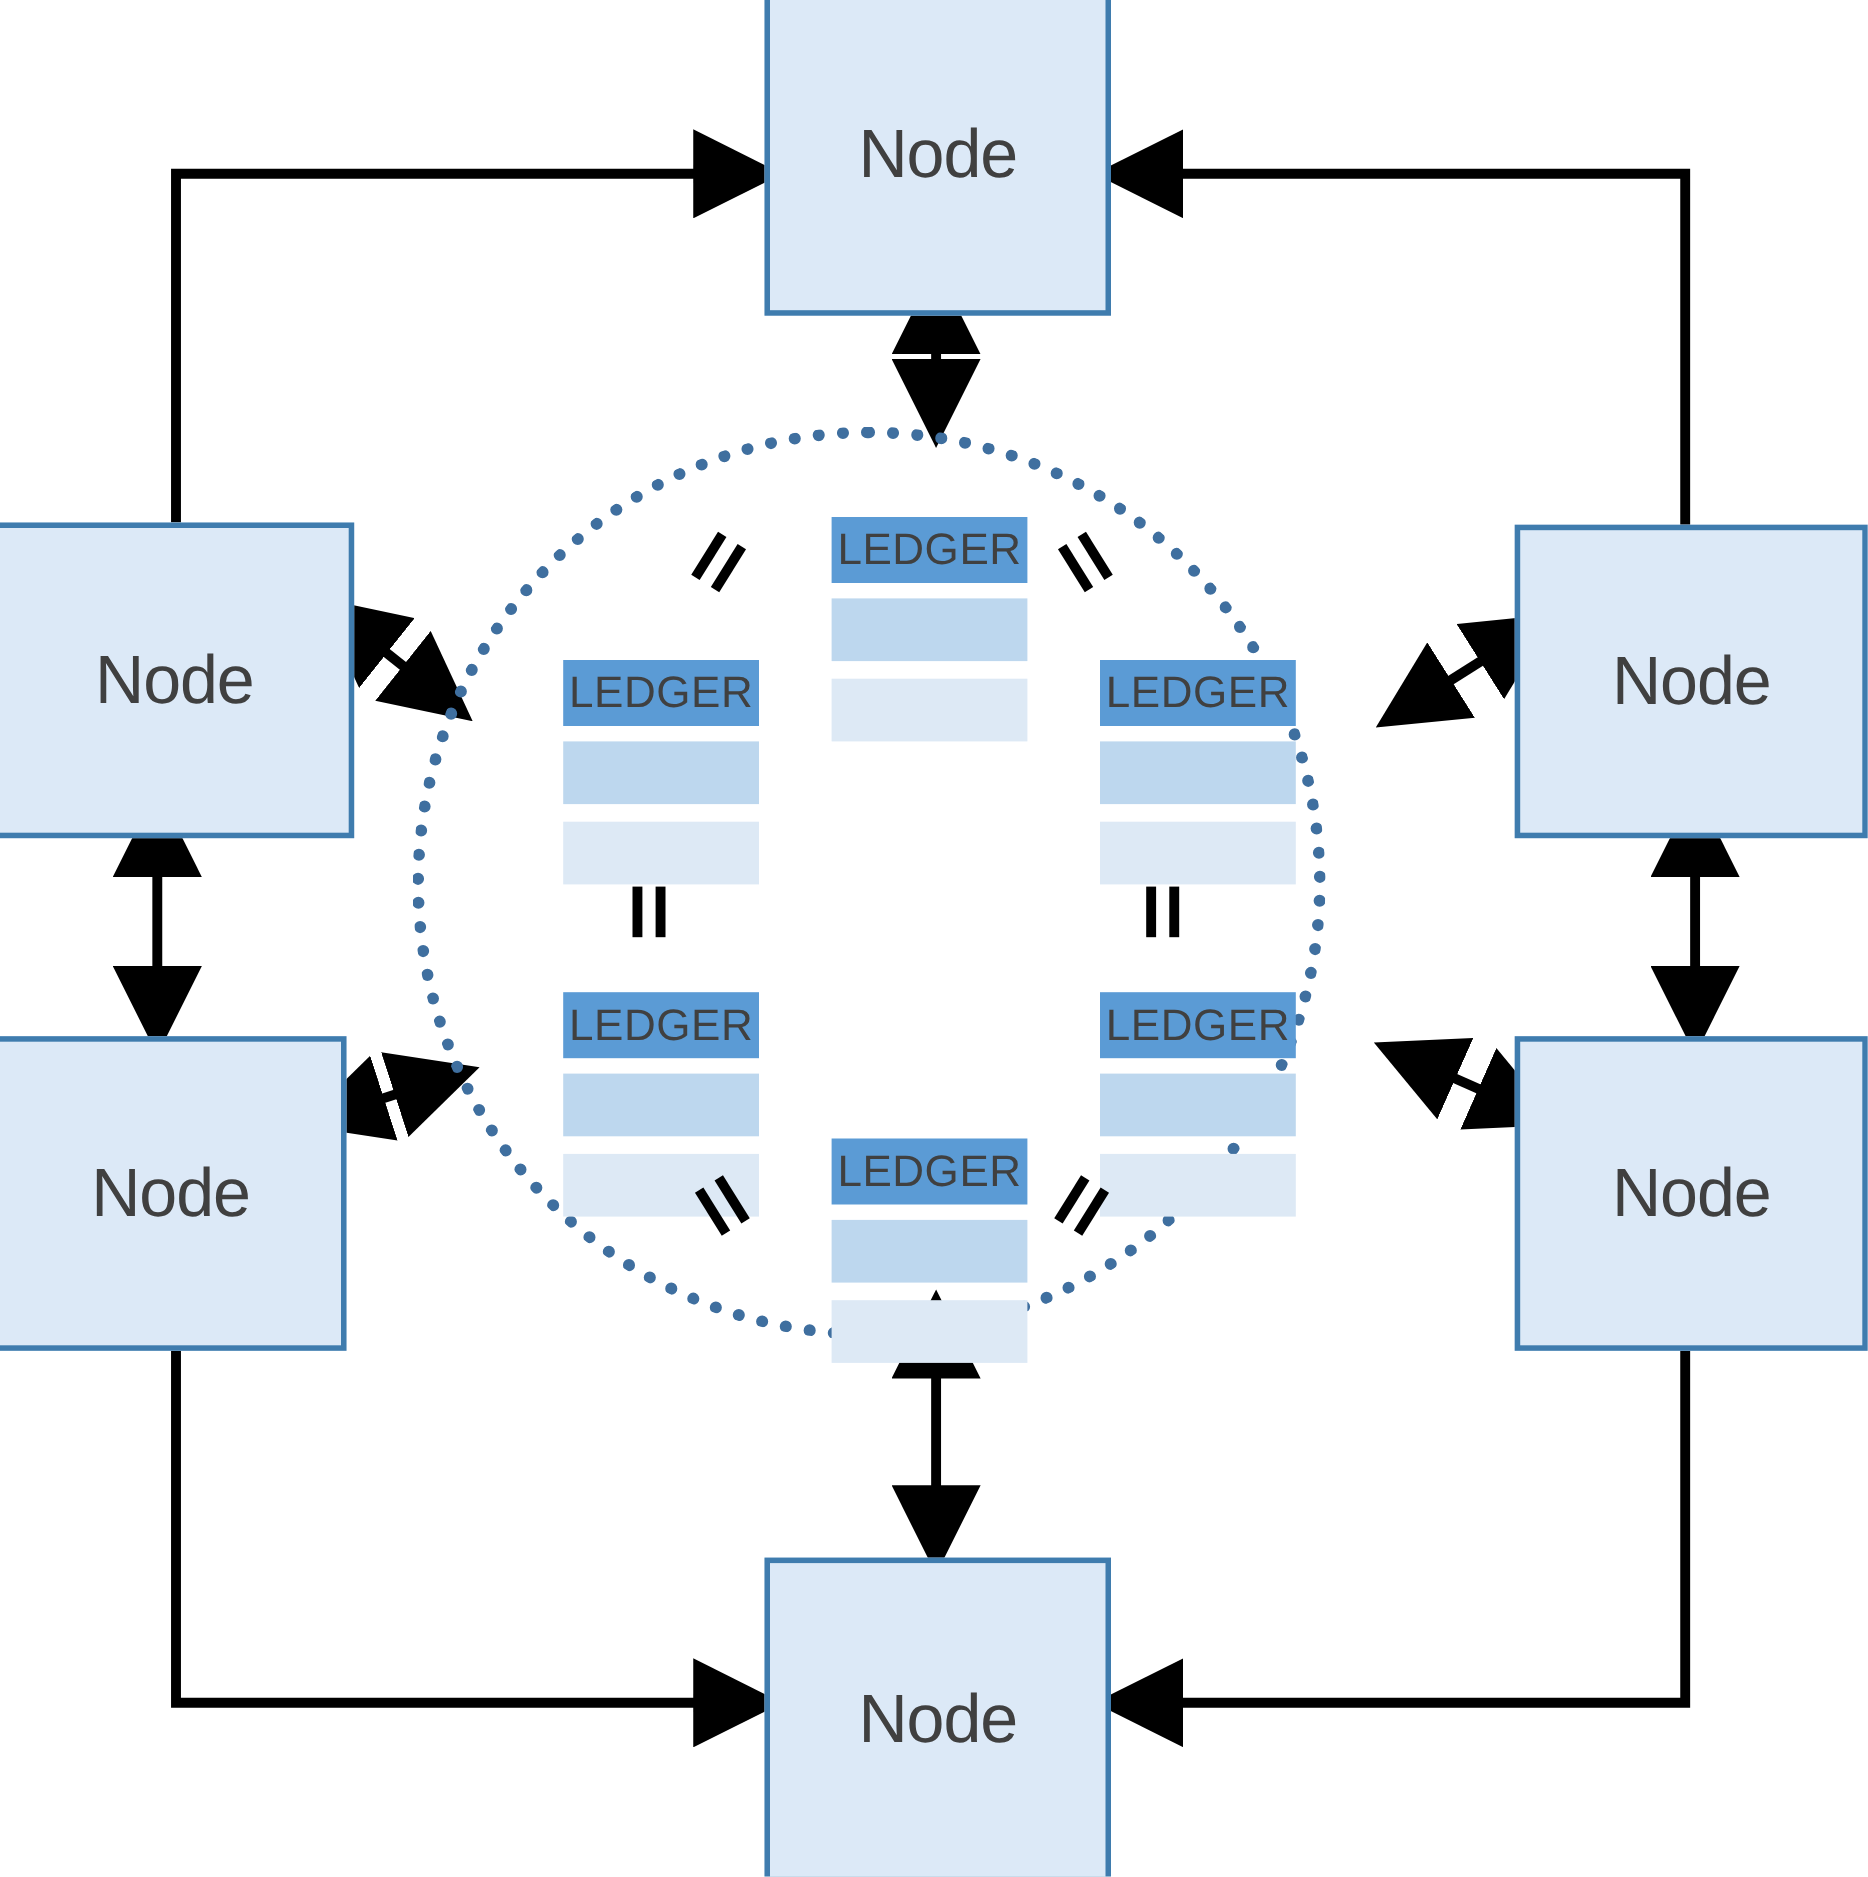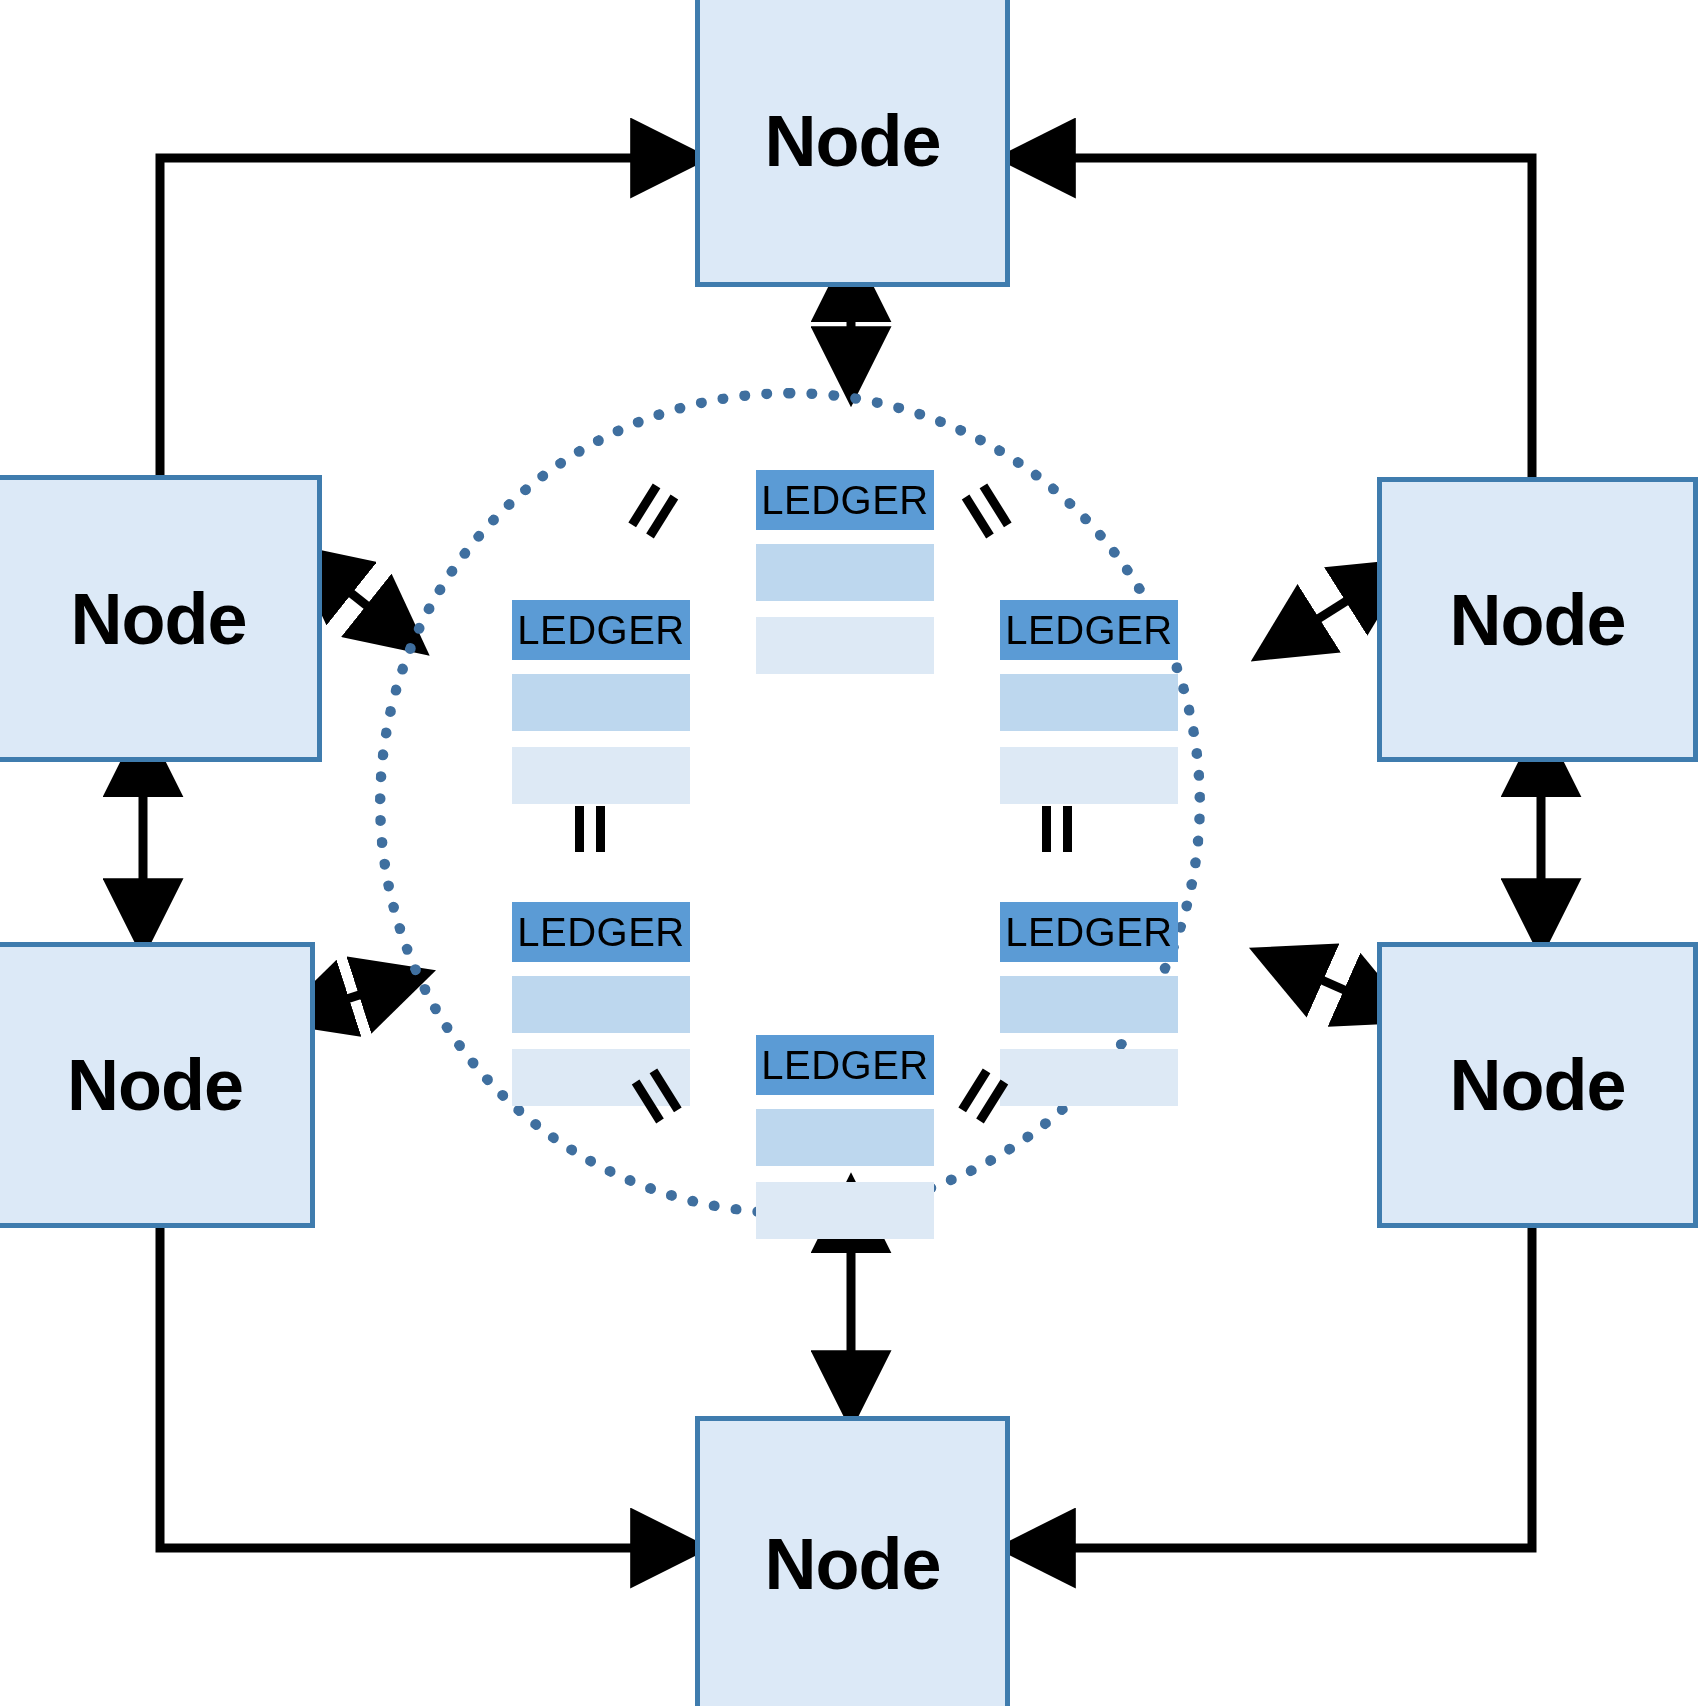--- a/index.html
+++ b/index.html
@@ -9,43 +9,43 @@
   
   .node{
     position:absolute;
     background:#dce9f7;
     border:5px solid #3f7cae;
     box-sizing:border-box;
     display:flex;align-items:center;justify-content:center;
   }
   .node-label{
     font-family:"Liberation Sans",sans-serif;
-    font-weight:bold;
-    font-size:72px;
-    color:#000000;
+    font-weight:normal;
+    font-size:62px;
+    color:#404040;
     letter-spacing:-1px;
     line-height:1;
   }
 
   
   #circle{
     position:absolute;
     left:375px;top:388px;
     width:830px;height:830px;
     border:11px dotted #3f6f9f;
     border-radius:50%;
     box-sizing:border-box;
   }
 
   
   .ledger{position:absolute;width:178px;}
   .ledger .hdr{
     height:60px;
     background:#5b9bd5;
-    color:#000000;
+    color:#404040;
     font-family:"Liberation Sans",sans-serif;
     font-size:40px;
     line-height:60px;
     text-align:center;
     letter-spacing:0.5px;
     white-space:nowrap;
   }
   .ledger .row1{height:57px;background:#bdd7ee;margin-top:14px;}
   .ledger .row2{height:57px;background:#dde9f5;margin-top:16px;}
 

